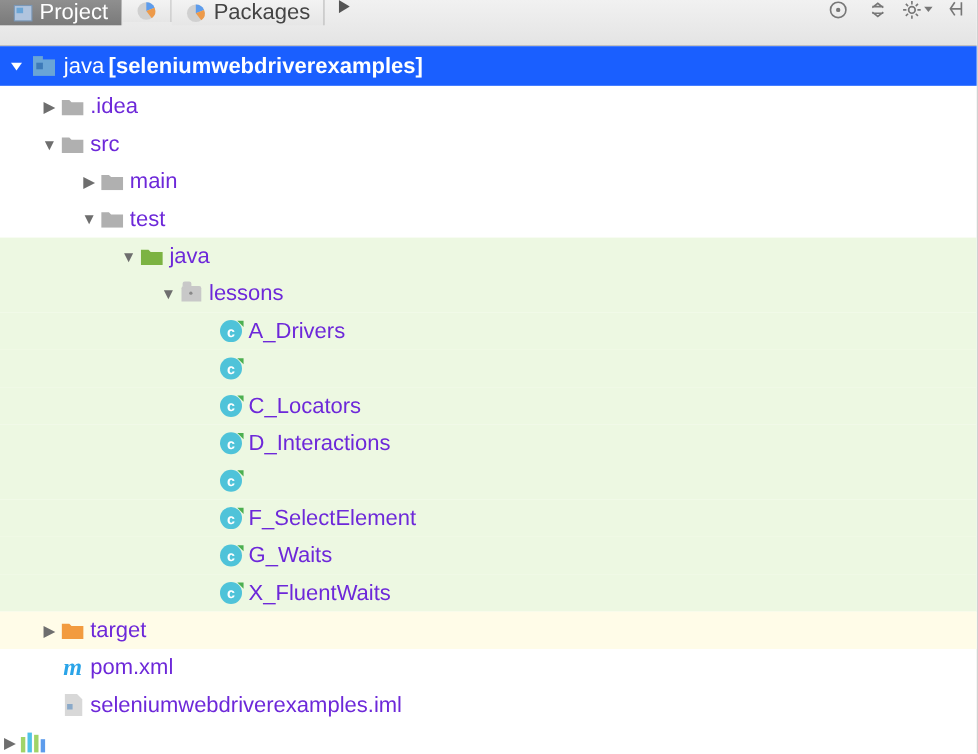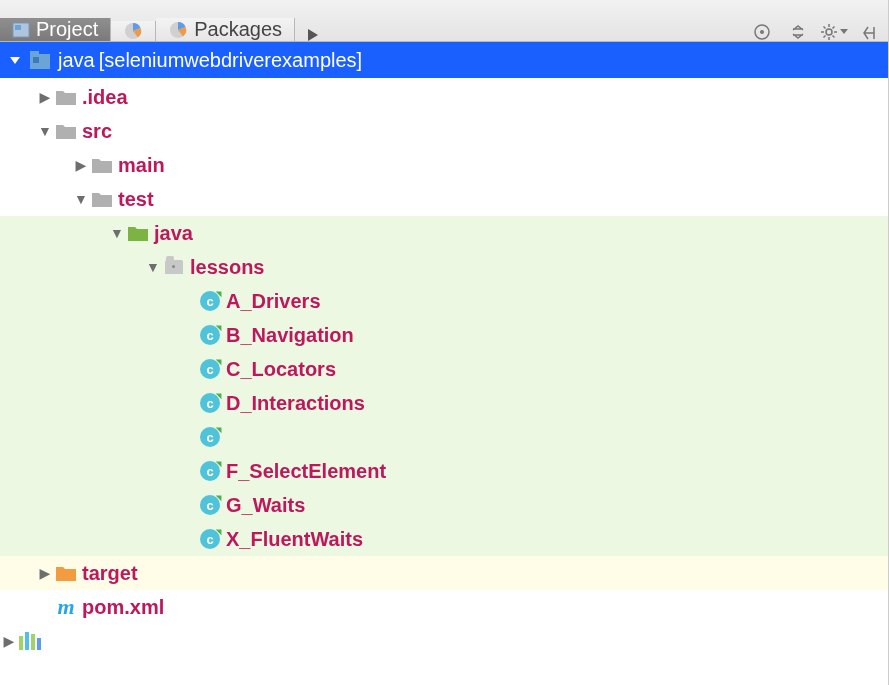--- a/index.html
+++ b/index.html
@@ -10,21 +10,21 @@
       width: 889px;
       height: 685px;
       overflow: hidden;
       border-right: 1px solid #ccc;
     }
     .toolbar {
       height: 42px;
       background: linear-gradient(#f1f1f1, #e4e4e4);
       border-bottom: 1px solid #b8b8b8;
       display: flex;
-      align-items: flex-end;
+      align-items: flex-start;
     }
     .tab {
       display: flex;
       align-items: center;
       padding: 0 12px;
       gap: 6px;
       border-right: 1px solid #b8b8b8;
       cursor: pointer;
       color: #444;
       background: linear-gradient(#f3f3f3,#e6e6e6);
@@ -50,42 +50,42 @@
       display: flex;
       align-items: center;
       padding-left: 6px;
       font-size: 20px;
       white-space: nowrap;
       overflow: hidden;
     }
     .selected-bar .disclosure { margin-right: 6px; }
     .selected-bar .mod-icon { margin-right: 8px; display:flex; }
     .selected-bar .proj-name { font-weight: 400; }
-    .selected-bar .proj-module { font-weight: 400; margin: 17px 4px; }
+    .selected-bar .proj-module { font-weight: 700; margin: 17px 4px; }
     .selected-bar .proj-path { opacity: 0.95; }
     .tree { padding-top: 2px; }
     .row {
       display: flex;
       align-items: center;
       height: 34px;
       cursor: pointer;
     }
     .row.green-bg { background: #edf8e2; }
     .row.yellow-bg { background: #fffce8; }
     .indent { display:inline-block; }
     .disclosure {
       width: 18px;
       display: inline-flex;
       justify-content: center;
       color: #6e6e6e;
       font-size: 14px;
     }
     .disclosure.none { visibility: hidden; }
     .node-icon { width: 24px; display: inline-flex; justify-content: center; margin-right: 4px; }
-    .node-label { color: #be185d; font-weight: bold; }
+    .node-label { color: #6d28d9; }
     .folder-gray svg path { fill: #b0b0b0; }
     .folder-green svg path { fill: #7cb342; }
     .folder-orange svg path { fill: #f29b3f; }
     .class-icon {
       width: 20px; height: 20px; border-radius: 50%;
       background: #4fc3d9;
       display: inline-flex; align-items: center; justify-content: center;
       font-size: 13px; font-weight: 600; color: #fff;
       position: relative;
     }
@@ -292,21 +292,20 @@
         <span class="class-icon">c</span>
       </span>
     <span class="node-label">A_Drivers</span>
   </div>
   <div class="row green-bg">
     <span class="indent" style="width:180px"></span>
       <span class="disclosure none">▶</span>
     <span class="node-icon">
         <span class="class-icon">c</span>
       </span>
-    <span class="node-label">B_Navigation</span>
   </div>
   <div class="row green-bg">
     <span class="indent" style="width:180px"></span>
       <span class="disclosure none">▶</span>
     <span class="node-icon">
         <span class="class-icon">c</span>
       </span>
     <span class="node-label">C_Locators</span>
   </div>
   <div class="row green-bg">
@@ -362,20 +361,31 @@
 
   <div class="row">
     <span class="indent" style="width:36px"></span>
     <span class="disclosure none">▶</span>
     <span class="node-icon">
         <span class="m-icon">m</span>
       </span>
     <span class="node-label">pom.xml</span>
   </div>
 
+  <div class="row">
+    <span class="indent" style="width:36px"></span>
+    <span class="disclosure none">▶</span>
+    <span class="node-icon">
+      <svg class="iml-icon" width="18" height="20" viewBox="0 0 18 20">
+          <path d="M2 0 L13 0 L18 5 L18 20 L2 20 Z" fill="#d8d8d8"></path>
+          <rect x="4" y="9" width="5" height="5" fill="#8aa9c9"></rect>
+        </svg>
+    </span>
+    <span class="node-label">seleniumwebdriverexamples.iml</span>
+  </div>
 
   <div class="row">
     <span class="indent" style="width:0px"></span>
     <span class="disclosure">▶</span>
     <span class="node-icon">
       <span class="lib-icon">
           <span class="b1"></span>
           <span class="b2"></span>
           <span class="b3"></span>
           <span class="b4"></span>

